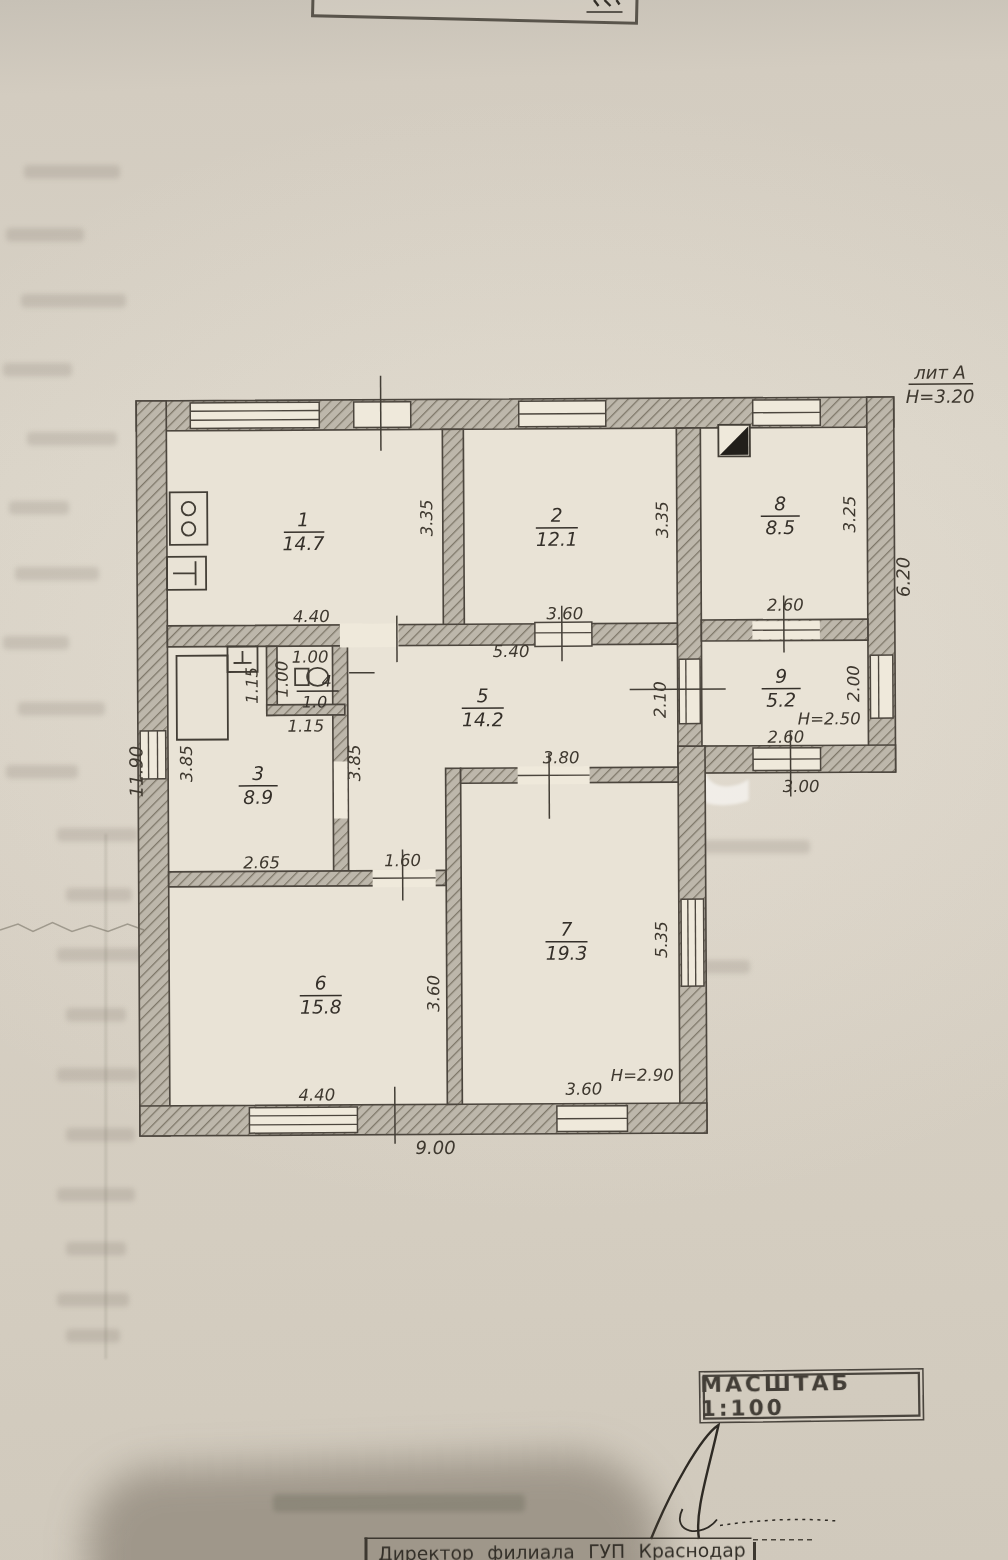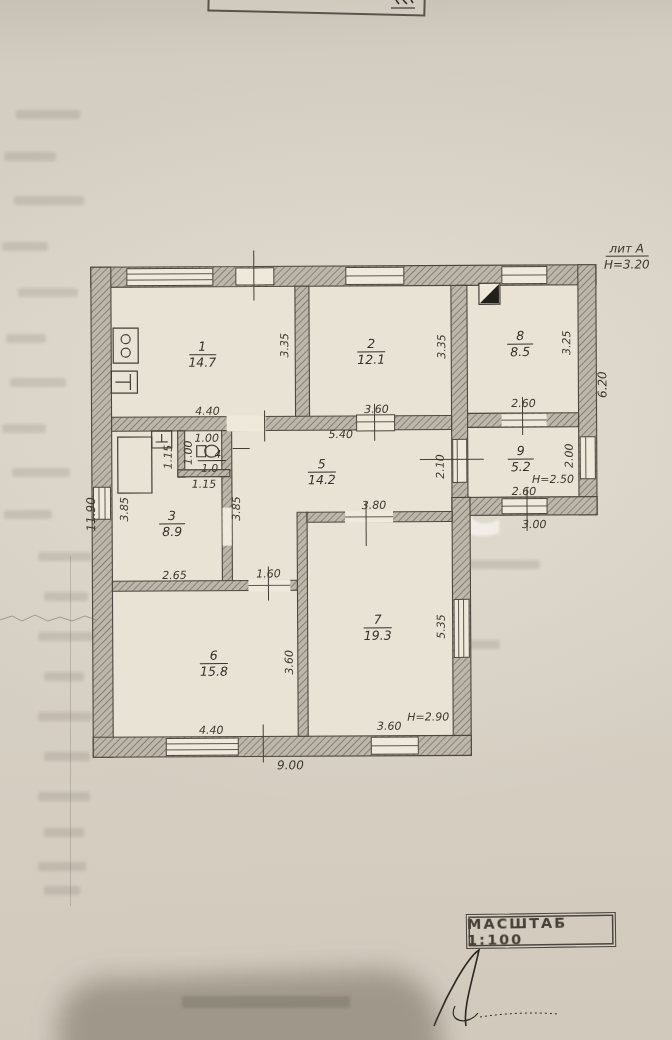--- a/index.html
+++ b/index.html
@@ -280,14 +280,21 @@
       <path d="M480,1017 C506,1013 534,1012 558,1014" stroke-width="1" stroke-dasharray="2,3"></path>
     </g>
   </svg>
 
   <div id="scalestamp">
     <span>МАСШТАБ 1:100</span>
   </div>
 
   <div id="shadow"></div>
 
+  <div id="footer">
+    <span class="box-l"></span>
+      <span class="box-t"></span>
+      <span class="box-d"></span>
+      <span class="box-r"></span>
+    <span class="t">Директор филиала ГУП Краснодар</span>
+  </div>
 
 </div>
 
 </body></html>

